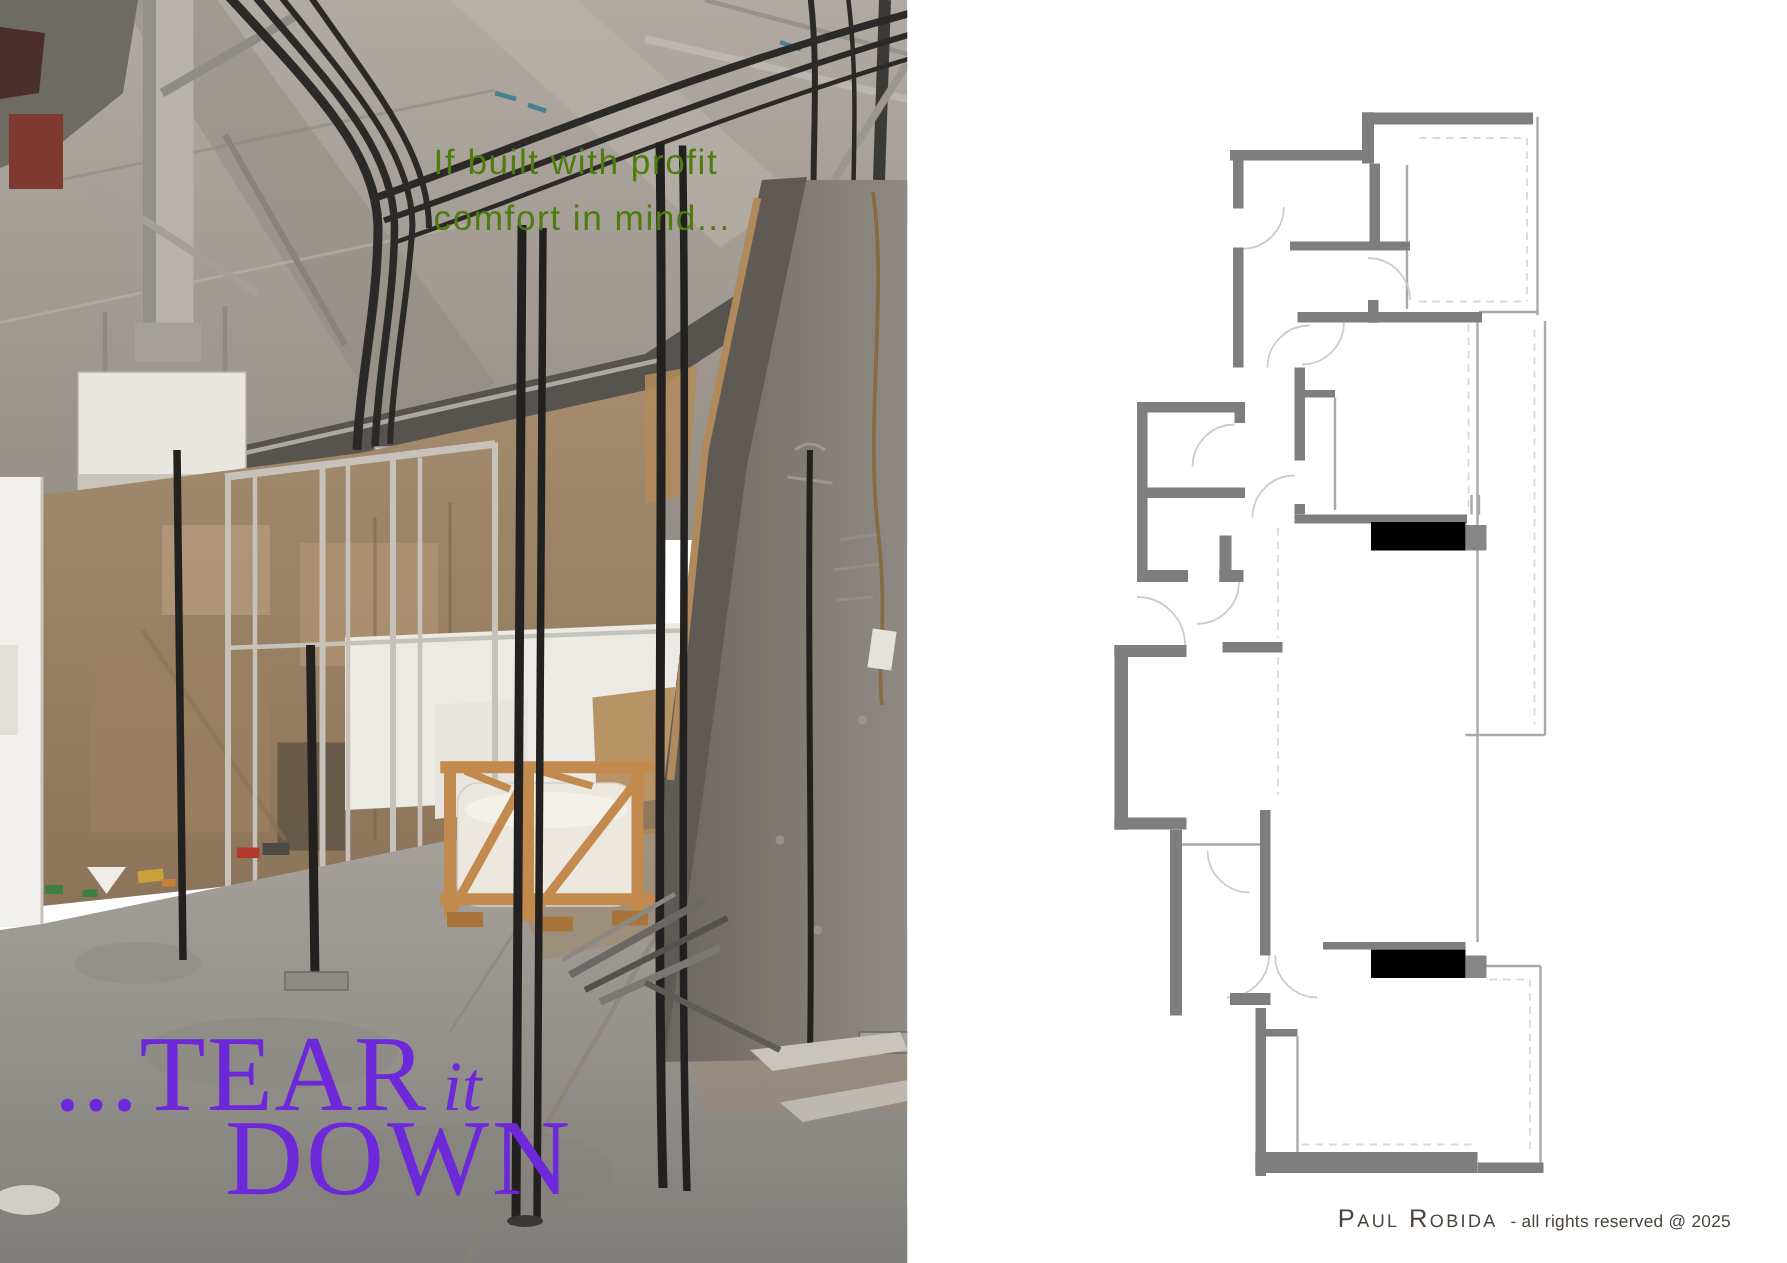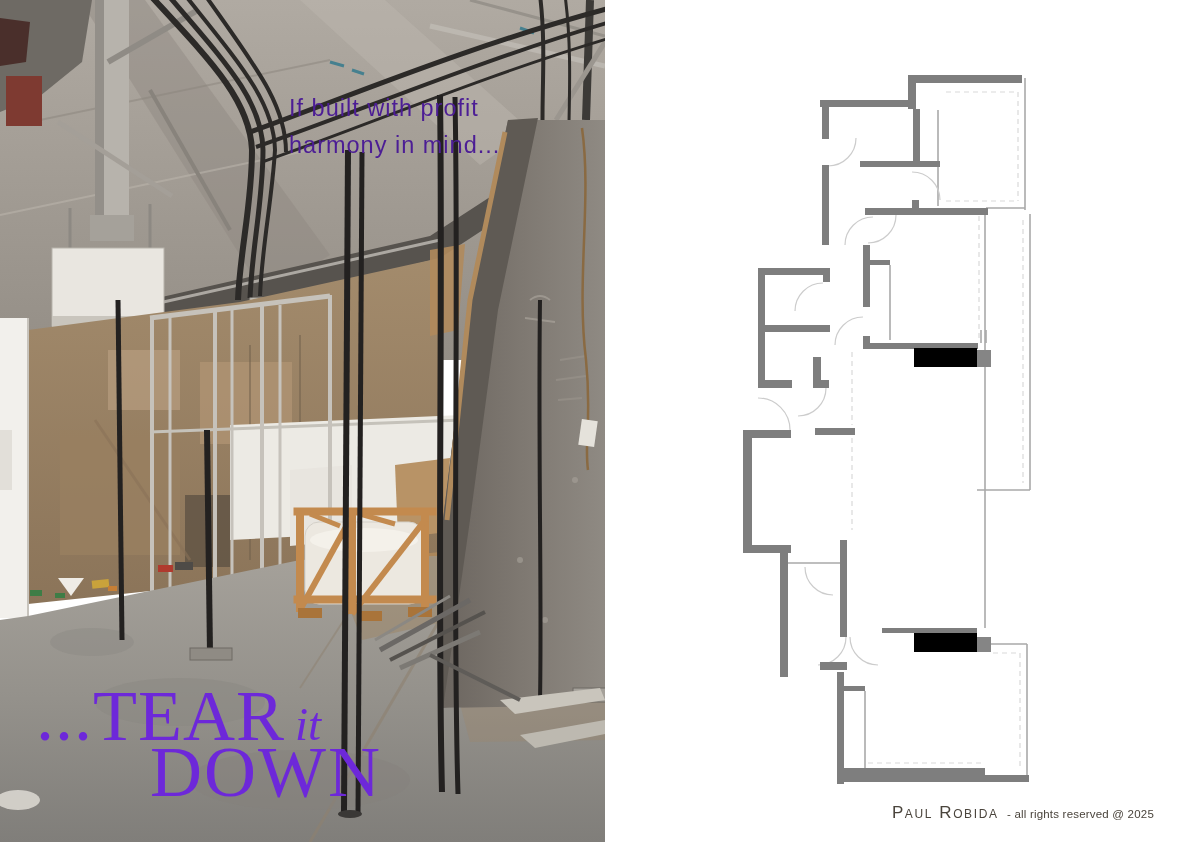--- a/index.html
+++ b/index.html
@@ -5,21 +5,21 @@
 <style>
   html,body{margin:0;padding:0;}
   body{
     width:1191px;height:842px;position:relative;background:#ffffff;
     font-family:"Liberation Sans",sans-serif;overflow:hidden;
   }
   .photo-panel{position:absolute;left:0;top:0;width:605px;height:842px;overflow:hidden;}
   .photo-panel svg{display:block;}
   .quote{
     position:absolute;left:289px;top:90px;width:300px;
-    color:#4c1d95;font-size:23.5px;line-height:37px;letter-spacing:1px;
+    color:#4d7c0f;font-size:23.5px;line-height:37px;letter-spacing:1px;
     font-weight:400;
   }
   .quote .line{display:block;}
   .headline{
     position:absolute;left:36px;top:680px;color:#6d28d9;
     font-family:"Liberation Serif","DejaVu Serif",serif;
   }
   .hl-line1{font-size:72px;line-height:1.0;letter-spacing:1px;white-space:nowrap;}
   .hl-it{font-style:italic;font-size:47px;margin-left:10px;letter-spacing:0;}
   .hl-line2{font-size:72px;line-height:1.0;letter-spacing:2px;margin:-16px 0 0 114px;}
@@ -225,21 +225,21 @@
       <rect x="175" y="562" width="18" height="8" fill="#4e4b47"></rect>
       <rect x="30" y="590" width="12" height="6" fill="#3e7d46"></rect>
       <rect x="55" y="593" width="10" height="5" fill="#3e7d46"></rect>
       <rect x="108" y="586" width="9" height="5" fill="#c77f35"></rect>
       <polygon points="58,578 84,578 71,596" fill="#efece6"></polygon>
     </g>
   </svg>
 
   <div class="quote">
     <span class="line">If built with profit</span>
-    <span class="line">harmony in mind...</span>
+    <span class="line">comfort in mind...</span>
   </div>
 
   <div class="headline">
     <div class="hl-line1"><span>...</span><span>TEAR</span><span class="hl-it">it</span></div>
     <div class="hl-line2">DOWN</div>
   </div>
 </div>
 
 <div class="plan-panel">
   <svg class="plan-svg" id="floorplan-svg" width="300" height="730" viewBox="0 0 300 730">

